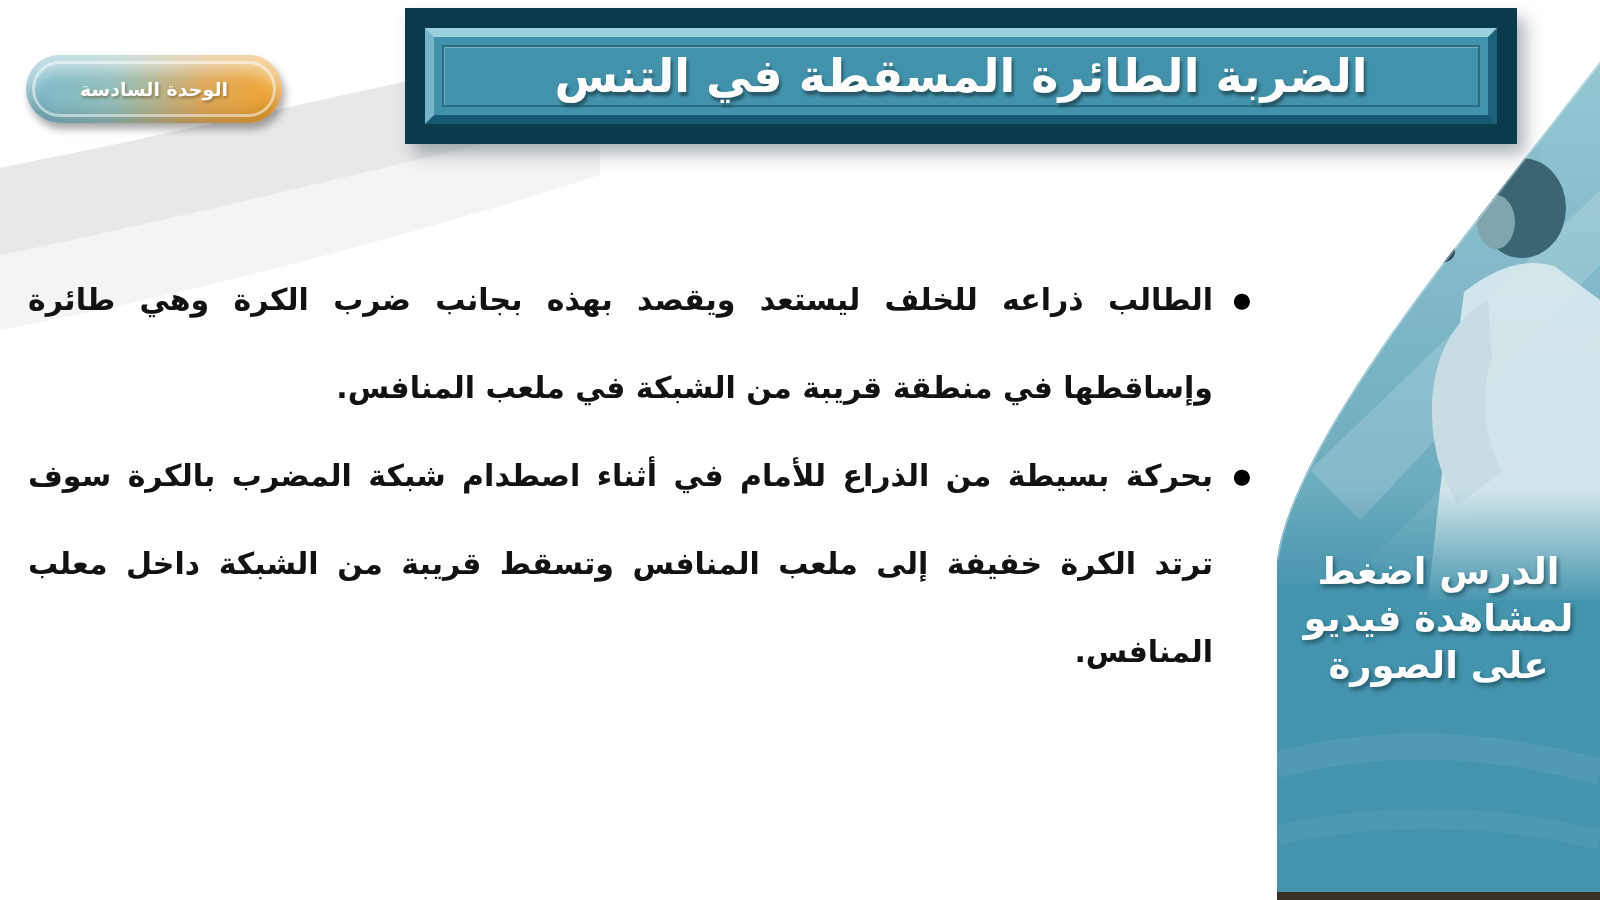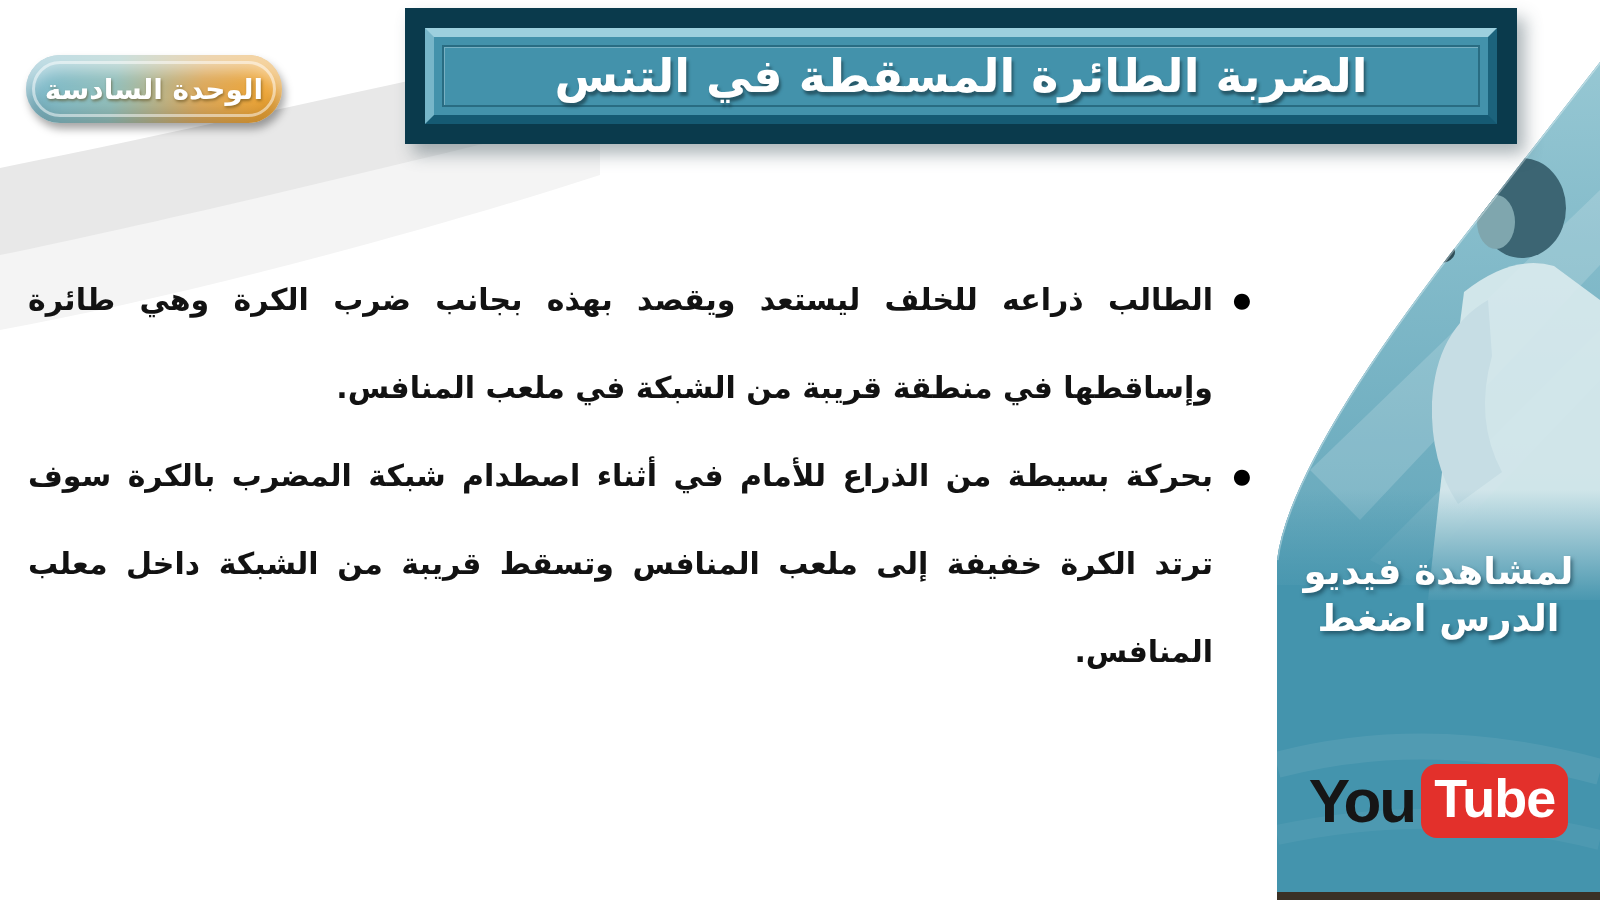--- a/index.html
+++ b/index.html
@@ -25,21 +25,21 @@
   
   .badge{position:absolute;left:26px;top:55px;width:256px;height:68px;z-index:4;
           border-radius:34px;
           background:linear-gradient(100deg,#79b9cd 0%,#93bfbb 35%,#dca95c 68%,#f5a52a 100%);
           box-shadow:3px 6px 8px rgba(0,0,0,.35),
                      inset 0 16px 16px rgba(255,255,255,.55),
                      inset 0 -10px 16px rgba(0,0,0,.18);
           display:flex;align-items:center;justify-content:center;}
   .badge::before{content:"";position:absolute;inset:6px;border-radius:28px;
           border:3px solid rgba(255,255,255,.5);}
-  .badge-label{font-size:28px;font-weight:bold;color:#fff;direction:rtl;
+  .badge-label{font-size:19px;font-weight:bold;color:#fff;direction:rtl;
           text-shadow:1px 2px 3px rgba(90,70,20,.55);}
 
   
   .content{position:absolute;right:345px;left:28px;top:256px;z-index:3;}
   ul.bullets{list-style:none;margin:0;padding:0;direction:rtl;text-align:justify;
           font-weight:bold;font-size:30px;line-height:88px;color:#121212;}
   ul.bullets li{position:relative;padding-right:42px;}
   ul.bullets li::before{content:"●";position:absolute;right:4px;top:0;
           font-size:21px;line-height:88px;color:#000;}
 
@@ -120,25 +120,22 @@
         <rect x="27" y="600" width="323" height="300" fill="#4494ad"></rect>
 
         <path d="M27,765 Q180,725 350,772" stroke="#ffffff" stroke-opacity="0.07" stroke-width="26" fill="none"></path>
         <path d="M27,835 Q190,800 350,840" stroke="#ffffff" stroke-opacity="0.05" stroke-width="20" fill="none"></path>
 
         <path d="M350,62 L233,212 Q40,455 27,560" stroke="#ffffff" stroke-opacity="0.35" stroke-width="3" fill="none"></path>
       </g>
     </svg>
 
     <div class="panel-caption">
+      <div>الدرس اضغط</div>
       <div>لمشاهدة فيديو</div>
-      <div>الدرس اضغط</div>
+      <div>على الصورة</div>
     </div>
 
-    <div class="yt">
-      <span class="yt-you">You</span>
-      <span class="yt-tube">Tube</span>
-    </div>
 
     <div class="panel-strip"></div>
   </div>
 
 </div>
 
 </body></html>

